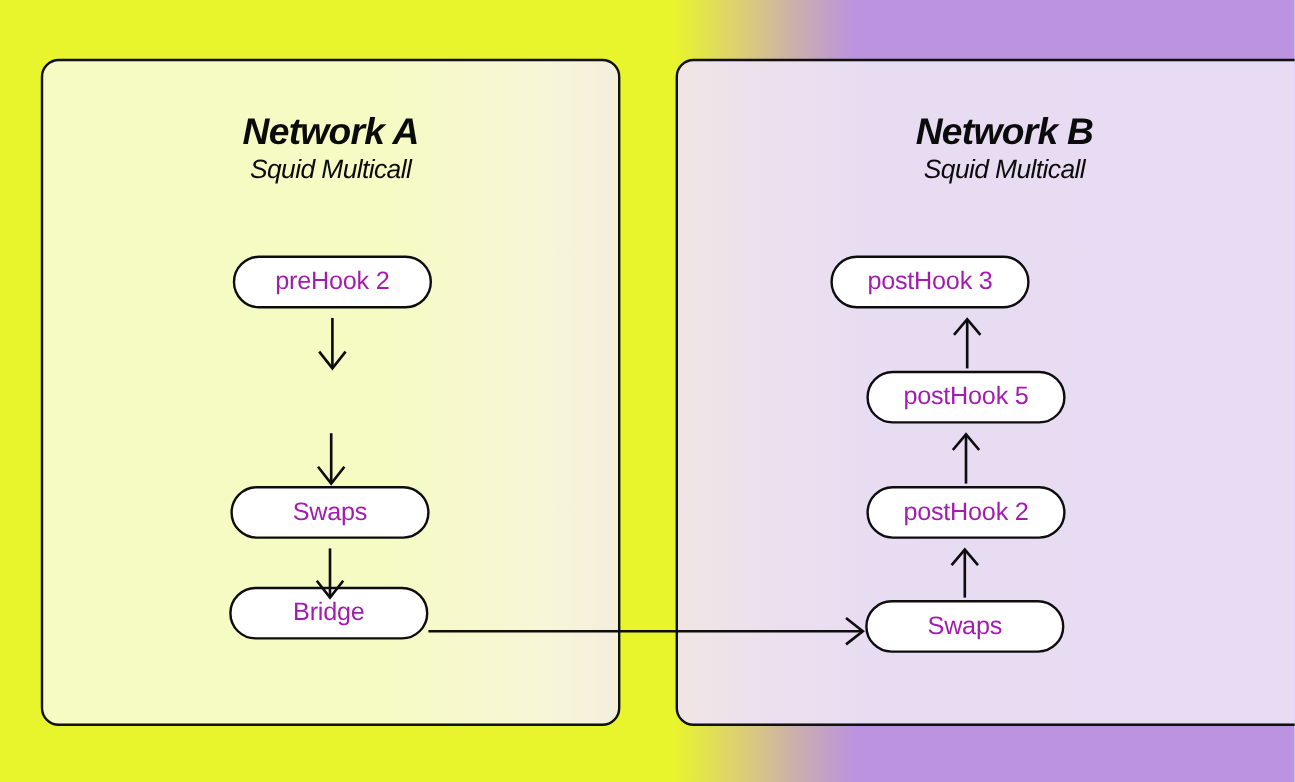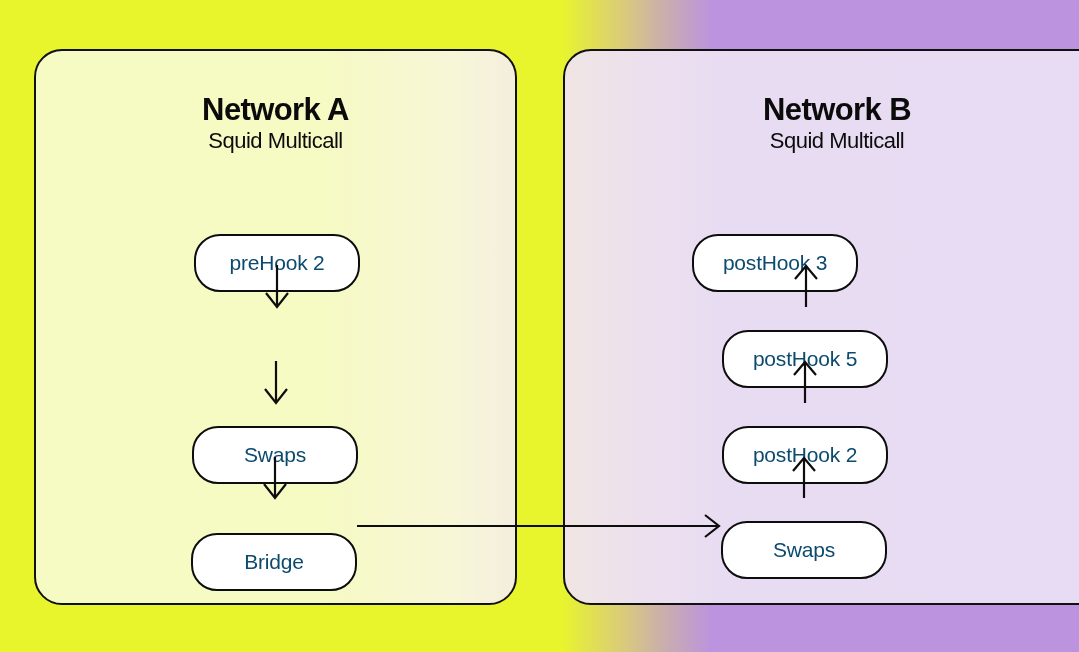--- a/index.html
+++ b/index.html
@@ -22,21 +22,22 @@
         #cbb2a6 61%,
         #bb93de 66%,
         #bb93de 100%);
   }
 
   
   .panel {
     position: absolute;
     box-sizing: border-box;
     border: 2px solid #111111;
-    border-radius: 28px;
+    border-radius: 15px;
+    font-style: italic;
   }
   #panel-a {
     left: 34px;
     top: 49px;
     width: 483px;
     height: 556px;
     background: linear-gradient(to right, #f6fac3 0%, #f6fac3 60%, #f7f6d8 88%, #f4eedd 100%);
   }
   #panel-b {
     left: 563px;
@@ -69,41 +70,40 @@
     font-weight: 400;
     letter-spacing: -0.5px;
     line-height: 1.22;
   }
 
   
   .node {
     position: absolute;
     box-sizing: border-box;
     width: 166px;
-    height: 58px;
+    height: 44px;
     background: #ffffff;
     border: 2px solid #0d0d0d;
     border-radius: 26px;
     display: flex;
     align-items: center;
     justify-content: center;
     font-size: 21px;
     font-weight: 400;
-    color: #0c4a6e;
+    color: #a21caf;
     letter-spacing: -0.2px;
     white-space: nowrap;
     user-select: none;
-    margin-top: 21px;
   }
 
   
   #node-prehook2 { left: 194px; top: 213px; }
   #node-prehook1 { left: 192px; top: 309px; }
   #node-swaps-a  { left: 192px; top: 405px; }
-  #node-bridge   { left: 191px; top: 512px; }
+  #node-bridge   { left: 191px; top: 489px; }
 
   
   #node-posthook3 { left: 692px; top: 213px; }
   #node-posthook2 { left: 722px; top: 309px; }
   #node-posthook1 { left: 722px; top: 405px; }
   #node-swaps-b   { left: 721px; top: 500px; }
 
   
   #connectors {
     position: absolute;

